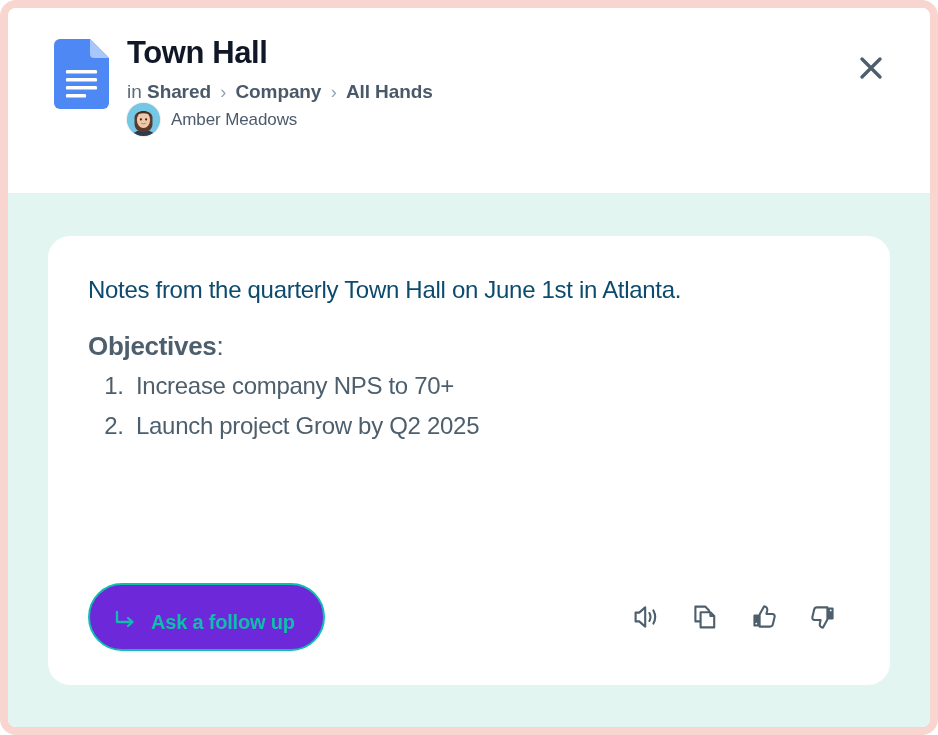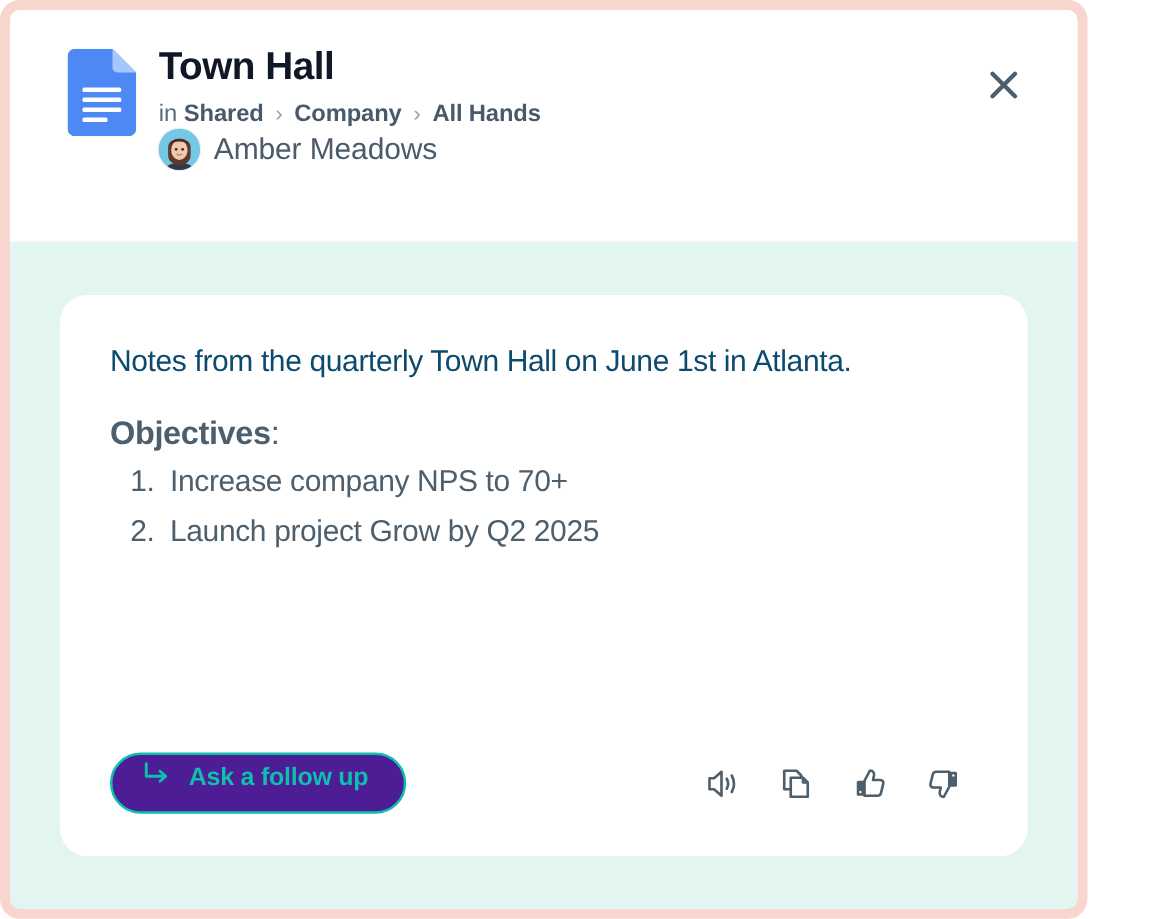--- a/index.html
+++ b/index.html
@@ -12,21 +12,21 @@
     background: #ffffff;
     font-family: "Liberation Sans", sans-serif;
     overflow: hidden;
   }
 
   
   .window {
     position: absolute;
     left: 0;
     top: 0;
-    width: 870px;
+    width: 938px;
     height: 735px;
     box-sizing: border-box;
     border: 8px solid #f8d6cf;
     border-radius: 16px;
     background: #ffffff;
     overflow: hidden;
     display: flex;
     flex-direction: column;
   }
 
@@ -99,21 +99,21 @@
     height: 33px;
     border-radius: 50%;
     overflow: hidden;
     flex: 0 0 auto;
     background: #6dc6e8;
     position: relative;
     box-shadow: 0 0 0 1px rgba(0,0,0,0.07);
   }
   .avatar svg { display:block; }
   .author-name {
-    font-size: 24px;
+    font-size: 17px;
     color: #4b5b6b;
     letter-spacing: -0.1px;
   }
   .close-btn {
     position: absolute;
     right: 42px;
     top: 44px;
     width: 34px;
     height: 34px;
     display: flex;
@@ -192,26 +192,26 @@
     align-items: center;
     justify-content: space-between;
     padding-top: 30px;
   }
   .followup-btn {
     display: inline-flex;
     align-items: center;
     gap: 13px;
     border: 2px solid #0fbfae;
     border-radius: 999px;
-    background: #4c1d95;
+    background: #6d28d9;
     color: #0fbfae;
     font-size: 20px;
     font-weight: bold;
     letter-spacing: -0.2px;
-    padding: 4px 28px 13px 24px;
+    padding: 24px 28px 13px 24px;
     cursor: pointer;
     font-family: "Liberation Sans", sans-serif;
     justify-content: flex-end;
   }
   .actions {
     display: flex;
     align-items: center;
     gap: 29px;
     padding-right: 12px;
   }

